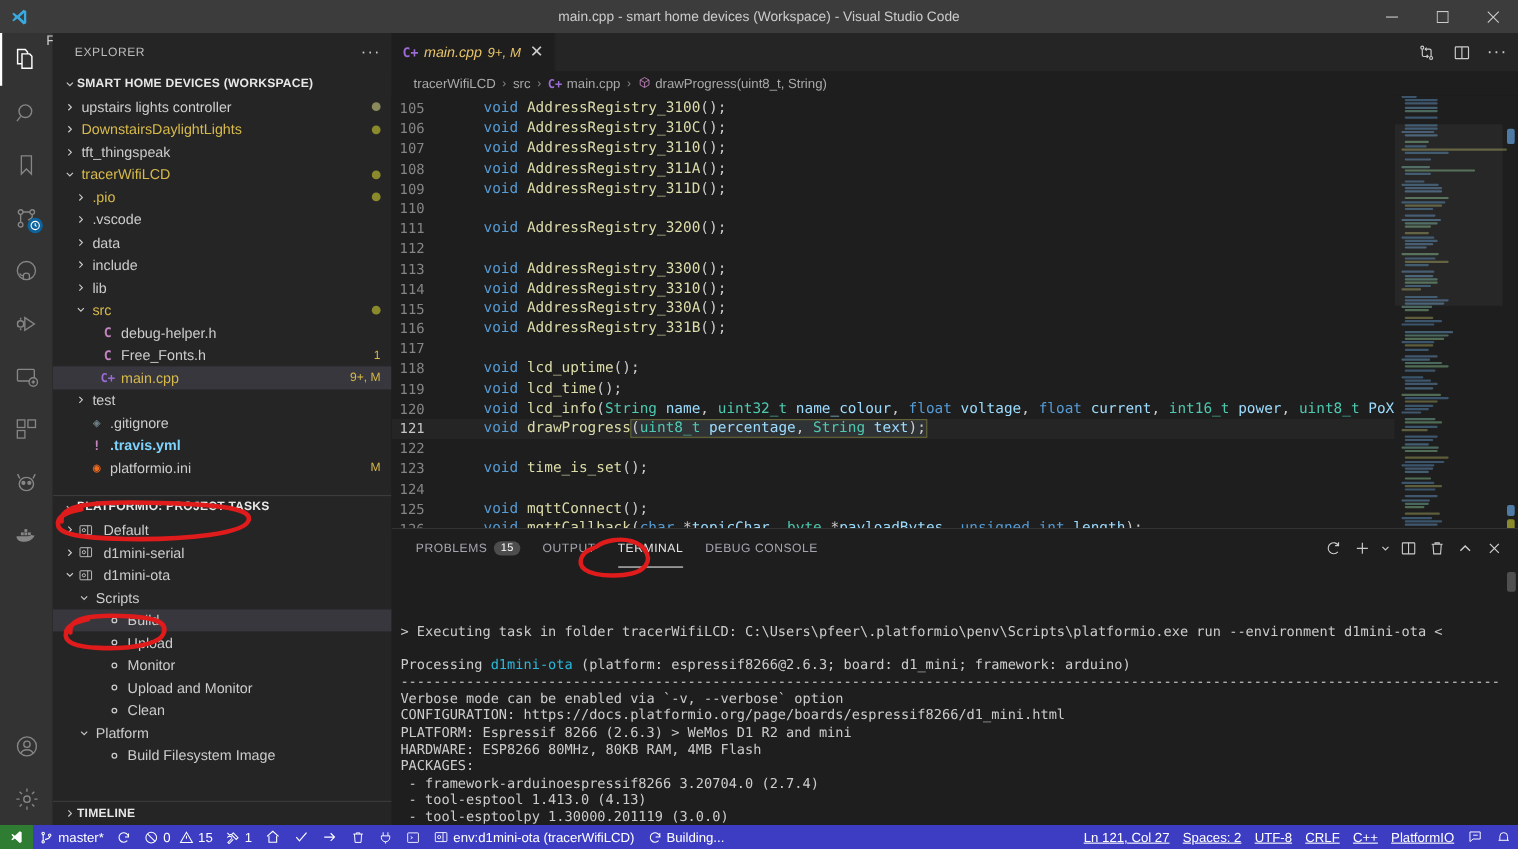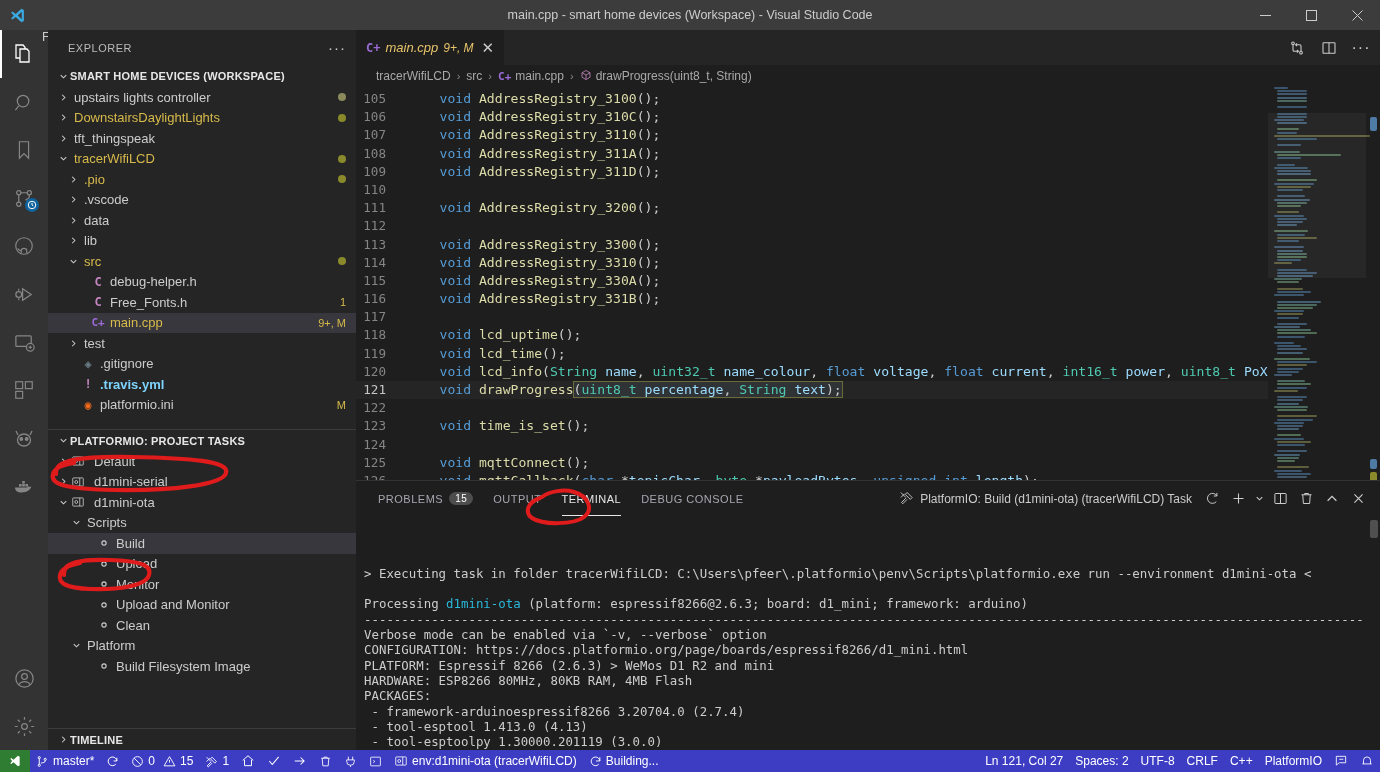--- a/index.html
+++ b/index.html
@@ -174,21 +174,21 @@
   .t-gray { color: #cccccc; }
   .term-scroll { position:absolute; right:2px; top:4px; width:8px; height:18px; background:#4f4f4f; border-radius:2px; }
 
   
   .statusbar {
     height: 22px; flex: 0 0 22px; background: #3d3dc4; display: flex; align-items: center;
     font-size: 12px; color: #ffffff; overflow: hidden;
   }
   .sb-remote { background: #2f7d32; height:22px; display:flex; align-items:center; padding: 0 8px; }
   .sb-item { display:flex; align-items:center; gap: 4px; padding: 0 6px; height:22px; cursor:pointer; white-space:nowrap; }
-  .sb-right { margin-left: auto; display:flex; align-items:flex-end; }
+  .sb-right { margin-left: auto; display:flex; align-items:flex-end;text-decoration:underline; }
 
   
   .anno { position: absolute; pointer-events: none; z-index: 50; }
   svg.anno-svg { overflow: visible; }
 </style>
 </head>
 <body>
 
 <div class="app">
 
@@ -398,20 +398,29 @@
             <span class="label" style="color:#cccccc;margin-left:4px;">.vscode</span>
           </div>
           <div class="row">
             <span style="display:inline-block;width:18px;flex:0 0 18px;"></span>
             <span class="tw">
               <svg width="11" height="11" viewBox="0 0 16 16" fill="none" stroke="#cccccc" stroke-width="1.5">
                 <path d="M6 4l4 4-4 4"></path>
               </svg>
             </span>
             <span class="label" style="color:#cccccc;margin-left:4px;">data</span>
+          </div>
+          <div class="row">
+            <span style="display:inline-block;width:18px;flex:0 0 18px;"></span>
+            <span class="tw">
+              <svg width="11" height="11" viewBox="0 0 16 16" fill="none" stroke="#cccccc" stroke-width="1.5">
+                <path d="M6 4l4 4-4 4"></path>
+              </svg>
+            </span>
+            <span class="label" style="color:#cccccc;margin-left:4px;">include</span>
           </div>
           <div class="row">
             <span style="display:inline-block;width:18px;flex:0 0 18px;"></span>
             <span class="tw">
               <svg width="11" height="11" viewBox="0 0 16 16" fill="none" stroke="#cccccc" stroke-width="1.5">
                 <path d="M6 4l4 4-4 4"></path>
               </svg>
             </span>
             <span class="label" style="color:#cccccc;margin-left:4px;">lib</span>
           </div>
@@ -827,29 +836,20 @@
             <span>OUTPUT</span>
           </div>
           <div class="ptab active">
             <span>TERMINAL</span>
           </div>
           <div class="ptab">
             <span>DEBUG CONSOLE</span>
           </div>
 
           <div class="panel-actions">
-            <span class="term-sel">
-              <span>
-                <svg width="15" height="15" viewBox="0 0 24 24" fill="none" stroke="#cccccc" stroke-width="1.5">
-                  <path d="M3 4l8 8M3 12l6-6M13 4l8 8-3 3-8-8z"></path>
-                    <path d="M11 13l-7 7 2 2 7-7"></path>
-                </svg>
-              </span>
-              <span>PlatformIO: Build (d1mini-ota) (tracerWifiLCD) Task</span>
-            </span>
             <span class="pa-btn">
               <svg width="15" height="15" viewBox="0 0 24 24" fill="none" stroke="#cccccc" stroke-width="1.6">
                 <path d="M19 8a8 8 0 10-1 9"></path>
                   <path d="M19 3v5h-5"></path>
               </svg>
             </span>
             <span class="pa-btn">
               <svg width="15" height="15" viewBox="0 0 24 24" fill="none" stroke="#cccccc" stroke-width="1.7">
                   <path d="M12 4v16M4 12h16"></path>
                 </svg>

